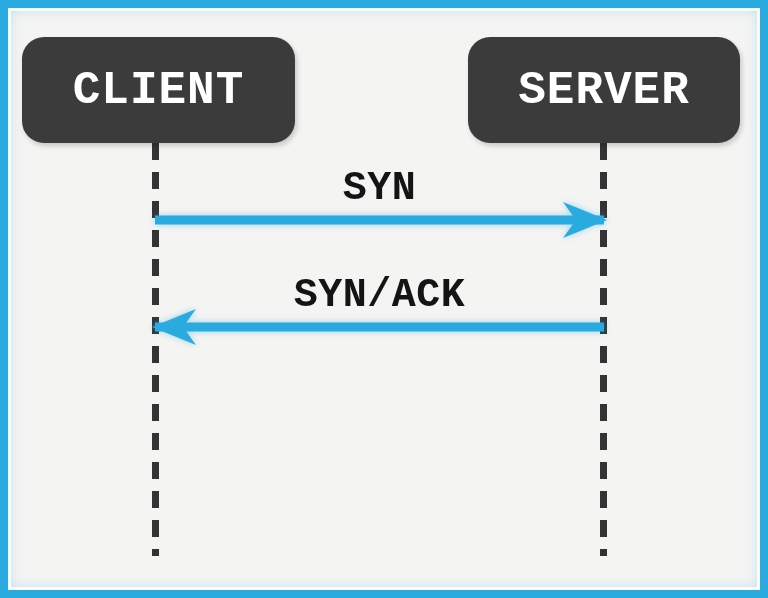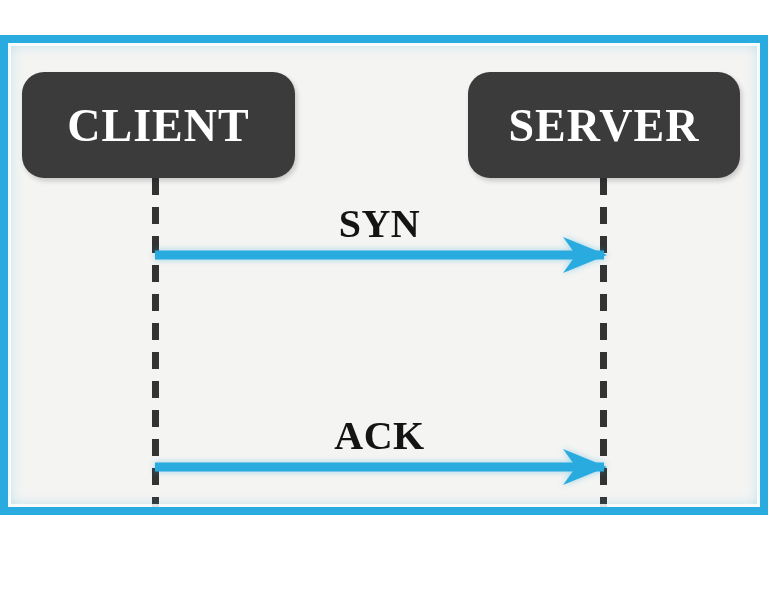--- a/index.html
+++ b/index.html
@@ -1,25 +1,24 @@
 <!DOCTYPE html>
 <html style="--accent: #2aabdf; --background: #f4f4f2; --box: #3b3b3b; --box_text: #ffffff; --lifeline: #333333; --label_text: #141414;"><head>
 <meta charset="utf-8">
 <style>
   html, body { margin: 0; padding: 0; background: #ffffff; }
   * { box-sizing: border-box; }
 
   .frame {
     position: relative;
     width: 768px;
-    height: 480px;
+    height: 598px;
     background: var(--background, #f4f4f2);
     overflow: hidden;
-    font-family: Liberation Serif, serif;
-    margin-top: 35px;
+    font-family: Liberation Mono, monospace;
   }
 
   .frame-border {
     position: absolute;
     inset: 0;
     border: 8px solid var(--accent, #2aabdf);
     box-shadow:
       inset 0 0 0 3px rgba(255,255,255,0.85),
       inset 0 0 14px rgba(42,171,223,0.35);
     pointer-events: none;
@@ -126,25 +125,25 @@
     <div class="msg-label">SYN</div>
     <div class="msg-arrow" data-dir="right">
 
       <div class="shaft"></div>
       <svg class="head right" viewBox="0 0 44 36">
           <polygon points="44,18 0,0 13,18 0,36"></polygon>
         </svg>
     </div>
   </div>
 
+  <div class="msg" style="top:279px">
+    <div class="msg-label">SYN/ACK</div>
+    <div class="msg-arrow" data-dir="left">
+      <svg class="head left" viewBox="0 0 44 36">
+          <polygon points="0,18 44,0 31,18 44,36"></polygon>
+        </svg>
+      <div class="shaft"></div>
 
-  <div class="msg" style="top:384px">
-    <div class="msg-label">ACK</div>
-    <div class="msg-arrow" data-dir="right">
-
-      <div class="shaft"></div>
-      <svg class="head right" viewBox="0 0 44 36">
-          <polygon points="44,18 0,0 13,18 0,36"></polygon>
-        </svg>
     </div>
   </div>
+
 
 </div>
 
 </body></html>

